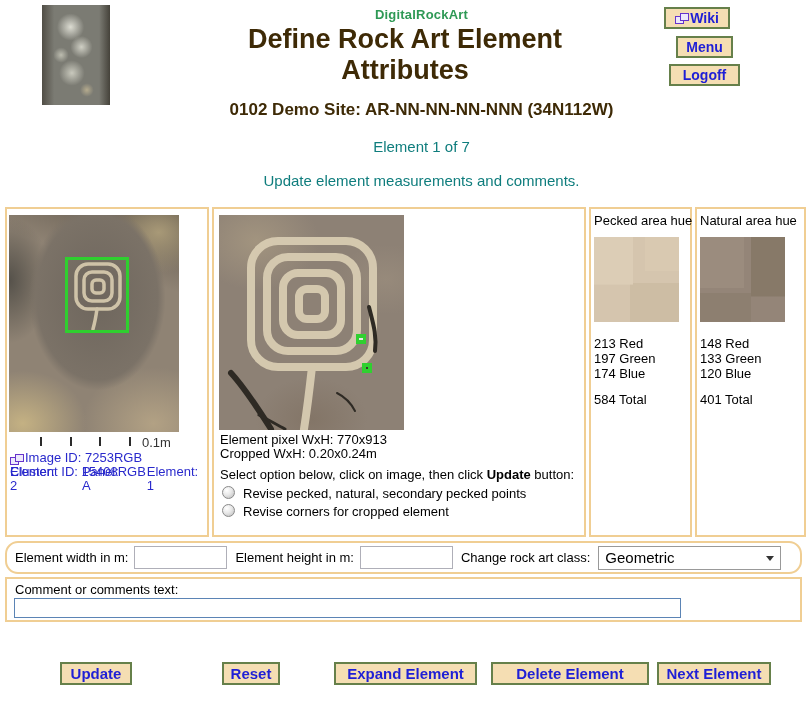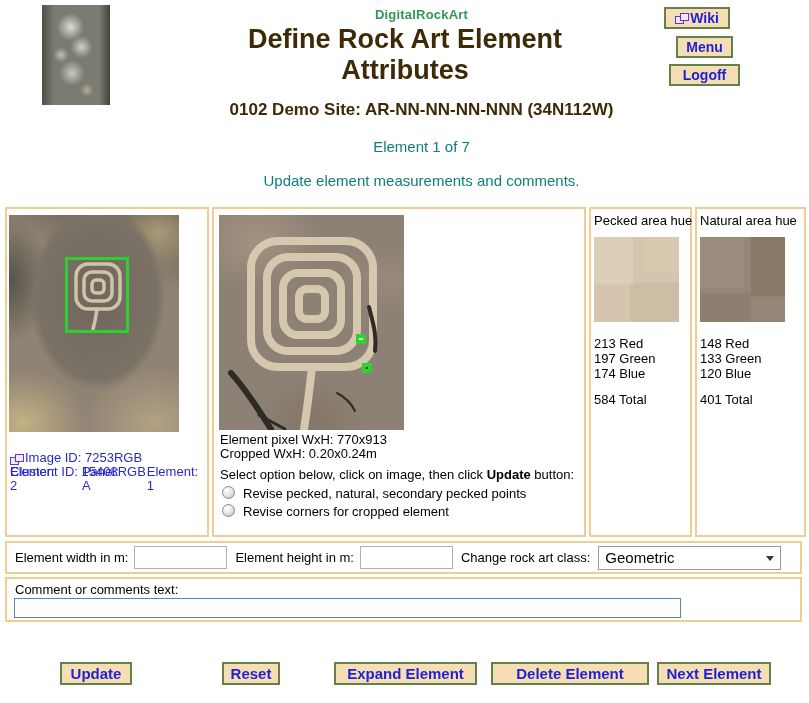--- a/index.html
+++ b/index.html
@@ -93,21 +93,21 @@
       linear-gradient(#D9C9B1,#D9C9B1) 100% 0/40% 40% no-repeat;}
   #swatch-natural{background:
       linear-gradient(#9B8C7E,#9B8C7E) 0 0/52% 60% no-repeat,
       linear-gradient(#877968,#877968) 100% 0/40% 70% no-repeat,
       linear-gradient(#8D7F70,#8D7F70) 0 100%/60% 34% no-repeat;}
   .hue-lines{margin:14px 0 0 3px;font-size:13px;line-height:15px;color:#000;}
   .hue-total{margin:11px 0 0 3px;font-size:13px;color:#000;}
 
   
   .form-row{position:absolute;left:5px;width:797px;box-sizing:border-box;border:2px solid #F0CE93;background:#fff;}
-  #row-measure{top:541px;height:33px;display:flex;align-items:center;font-size:13px;color:#000;}
+  #row-measure{top:541px;height:33px;display:flex;align-items:center;font-size:13px;color:#000;border-radius:13px;}
   #row-measure label{margin-left:8px;}
   .txt-input{box-sizing:border-box;height:23px;border:1px solid #AFAFB8;background:#fff;
     font-size:13px;font-family:"Liberation Sans",sans-serif;padding:0 4px;outline:none;}
   #input-width{width:93px;margin-left:6px;}
   #input-height{width:93px;margin-left:6px;}
   #lbl-height{margin-left:22px;}
   #lbl-class{margin-left:36px;}
   .dropdown{position:relative;margin-left:8px;width:183px;height:24px;box-sizing:border-box;
     border:1px solid #999;background:#fff;display:flex;align-items:center;cursor:pointer;}
   .dropdown .val{font-size:15px;margin-left:6px;color:#000;}
@@ -160,20 +160,27 @@
       <div class="green-box">
         <svg width="58" height="70" viewBox="0 0 58 70">
           <g fill="none" stroke="#cfc3a8" stroke-width="3.5" stroke-linecap="round">
             <rect x="24" y="20" width="12" height="13" rx="4"></rect>
             <rect x="16" y="12" width="28" height="29" rx="8"></rect>
             <rect x="8" y="4" width="44" height="45" rx="12"></rect>
             <path d="M29,49 C28,56 27,62 25,69"></path>
           </g>
         </svg>
       </div>
+    </div>
+    <div class="scalebar">
+      <span class="tick" style="left:33px"></span>
+      <span class="tick" style="left:63px"></span>
+      <span class="tick" style="left:92px"></span>
+      <span class="tick" style="left:122px"></span>
+      <span class="scale-label">0.1m</span>
     </div>
     <div class="id-lines">
       <div class="row">
         <span class="win-icon">
             <b class="w1"></b>
             <b class="w2"></b>
           </span>
         <span>Image ID: 7253</span>
         <span class="rgb-link">RGB</span>
       </div>

